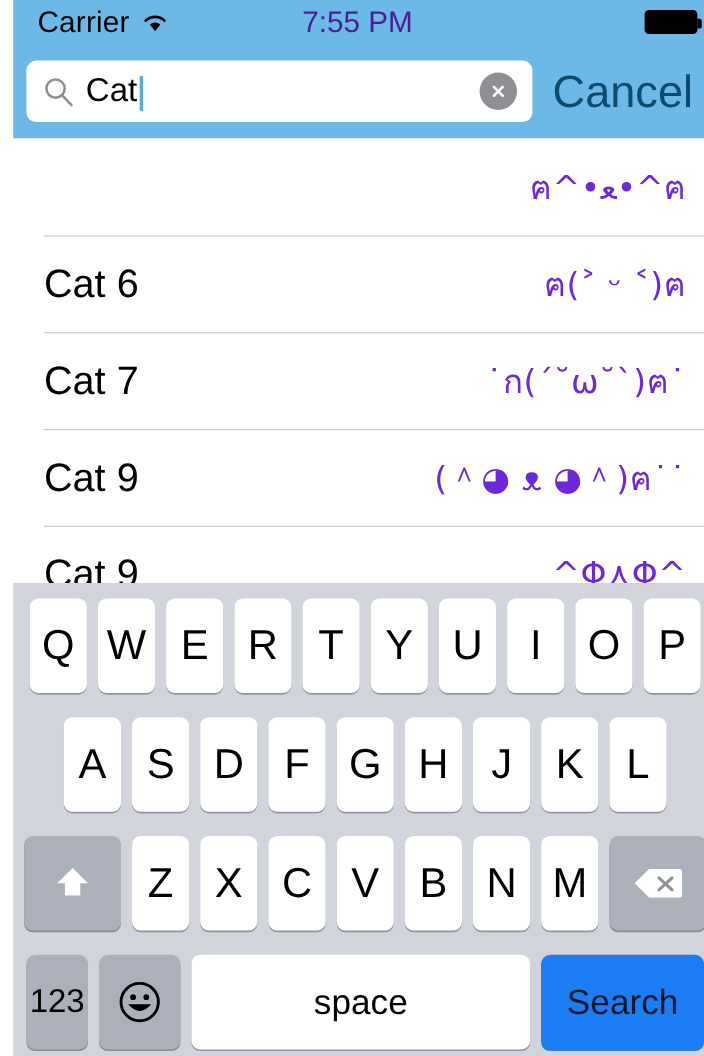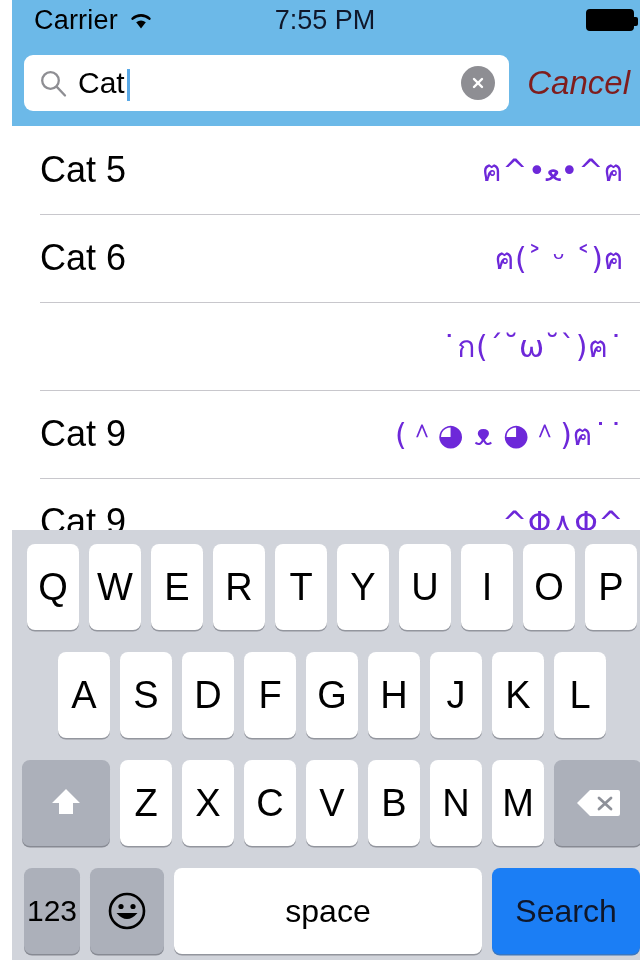--- a/index.html
+++ b/index.html
@@ -16,21 +16,21 @@
   #statusbar {
     position:absolute; top:0; left:0; width:640px; height:40px;
     background:#6CB9E8;
     display:flex; align-items:center;
   }
   .sb-left { display:flex; align-items:center; gap:10px; padding-left:22px; }
   .sb-carrier { font-size:27px; color:#000; letter-spacing:0.2px; }
   .sb-wifi { width:26px; height:20px; position:relative; display:block; }
   .sb-center {
     position:absolute; left:0; right:14px; text-align:center;
-    font-size:27px; color:#0f172a; font-weight:400;
+    font-size:27px; color:#4c1d95; font-weight:400;
   }
   .sb-right { margin-left:auto; padding-right:18px; display:flex; align-items:center; }
   .battery {
     width:48px; height:22px; border:2.5px solid #000; border-radius:4px;
     position:relative; background:#000;
   }
   .battery::after {
     content:""; position:absolute; right:-6px; top:6px;
     width:4px; height:9px; background:#000; border-radius:0 2px 2px 0;
   }
@@ -53,23 +53,22 @@
     display:inline-block; width:3px; height:32px; background:#5AA9E6;
     margin-left:2px; vertical-align:middle; position:relative; top:2px;
   }
   .clear-btn {
     margin-left:auto; width:34px; height:34px; border-radius:50%;
     background:#8E8E93; display:flex; align-items:center; justify-content:center;
     flex:0 0 34px;
   }
   .clear-btn svg { display:block; }
   #cancel-btn {
-    color:#7f1d1d; font-size:33px; padding:0 10px 0 18px;
+    color:#0c4a6e; font-size:41px; padding:0 10px 0 18px;
     white-space:nowrap;
-    font-style:italic;
   }
 
   
   #results {
     position:absolute; top:126px; left:0; width:640px; height:404px;
     background:#fff; overflow:hidden;
   }
   .row {
     position:relative; height:88px;
     display:flex; align-items:center;
@@ -157,28 +156,28 @@
           <line x1="6" y1="6" x2="14" y2="14" stroke="#fff" stroke-width="2.4" stroke-linecap="round"></line>
           <line x1="14" y1="6" x2="6" y2="14" stroke="#fff" stroke-width="2.4" stroke-linecap="round"></line>
         </svg>
       </span>
     </div>
     <div id="cancel-btn">Cancel</div>
   </div>
 
   <div id="results">
     <div class="row">
-      <span class="row-title">Cat 5</span>
       <span class="row-kaomoji">ฅ^•ﻌ•^ฅ</span>
     </div>
     <div class="row">
       <span class="row-title">Cat 6</span>
       <span class="row-kaomoji">ฅ(˃ ᵕ ˂)ฅ</span>
     </div>
     <div class="row">
+      <span class="row-title">Cat 7</span>
       <span class="row-kaomoji">˙ก(ˊ˘ω˘ˋ)ฅ˙</span>
     </div>
     <div class="row">
       <span class="row-title">Cat 9</span>
       <span class="row-kaomoji">(＾◕ ᴥ ◕＾)ฅ˙˙</span>
     </div>
     <div class="row">
       <span class="row-title">Cat 9</span>
       <span class="row-kaomoji">^Φ⋏Φ^</span>
     </div>

